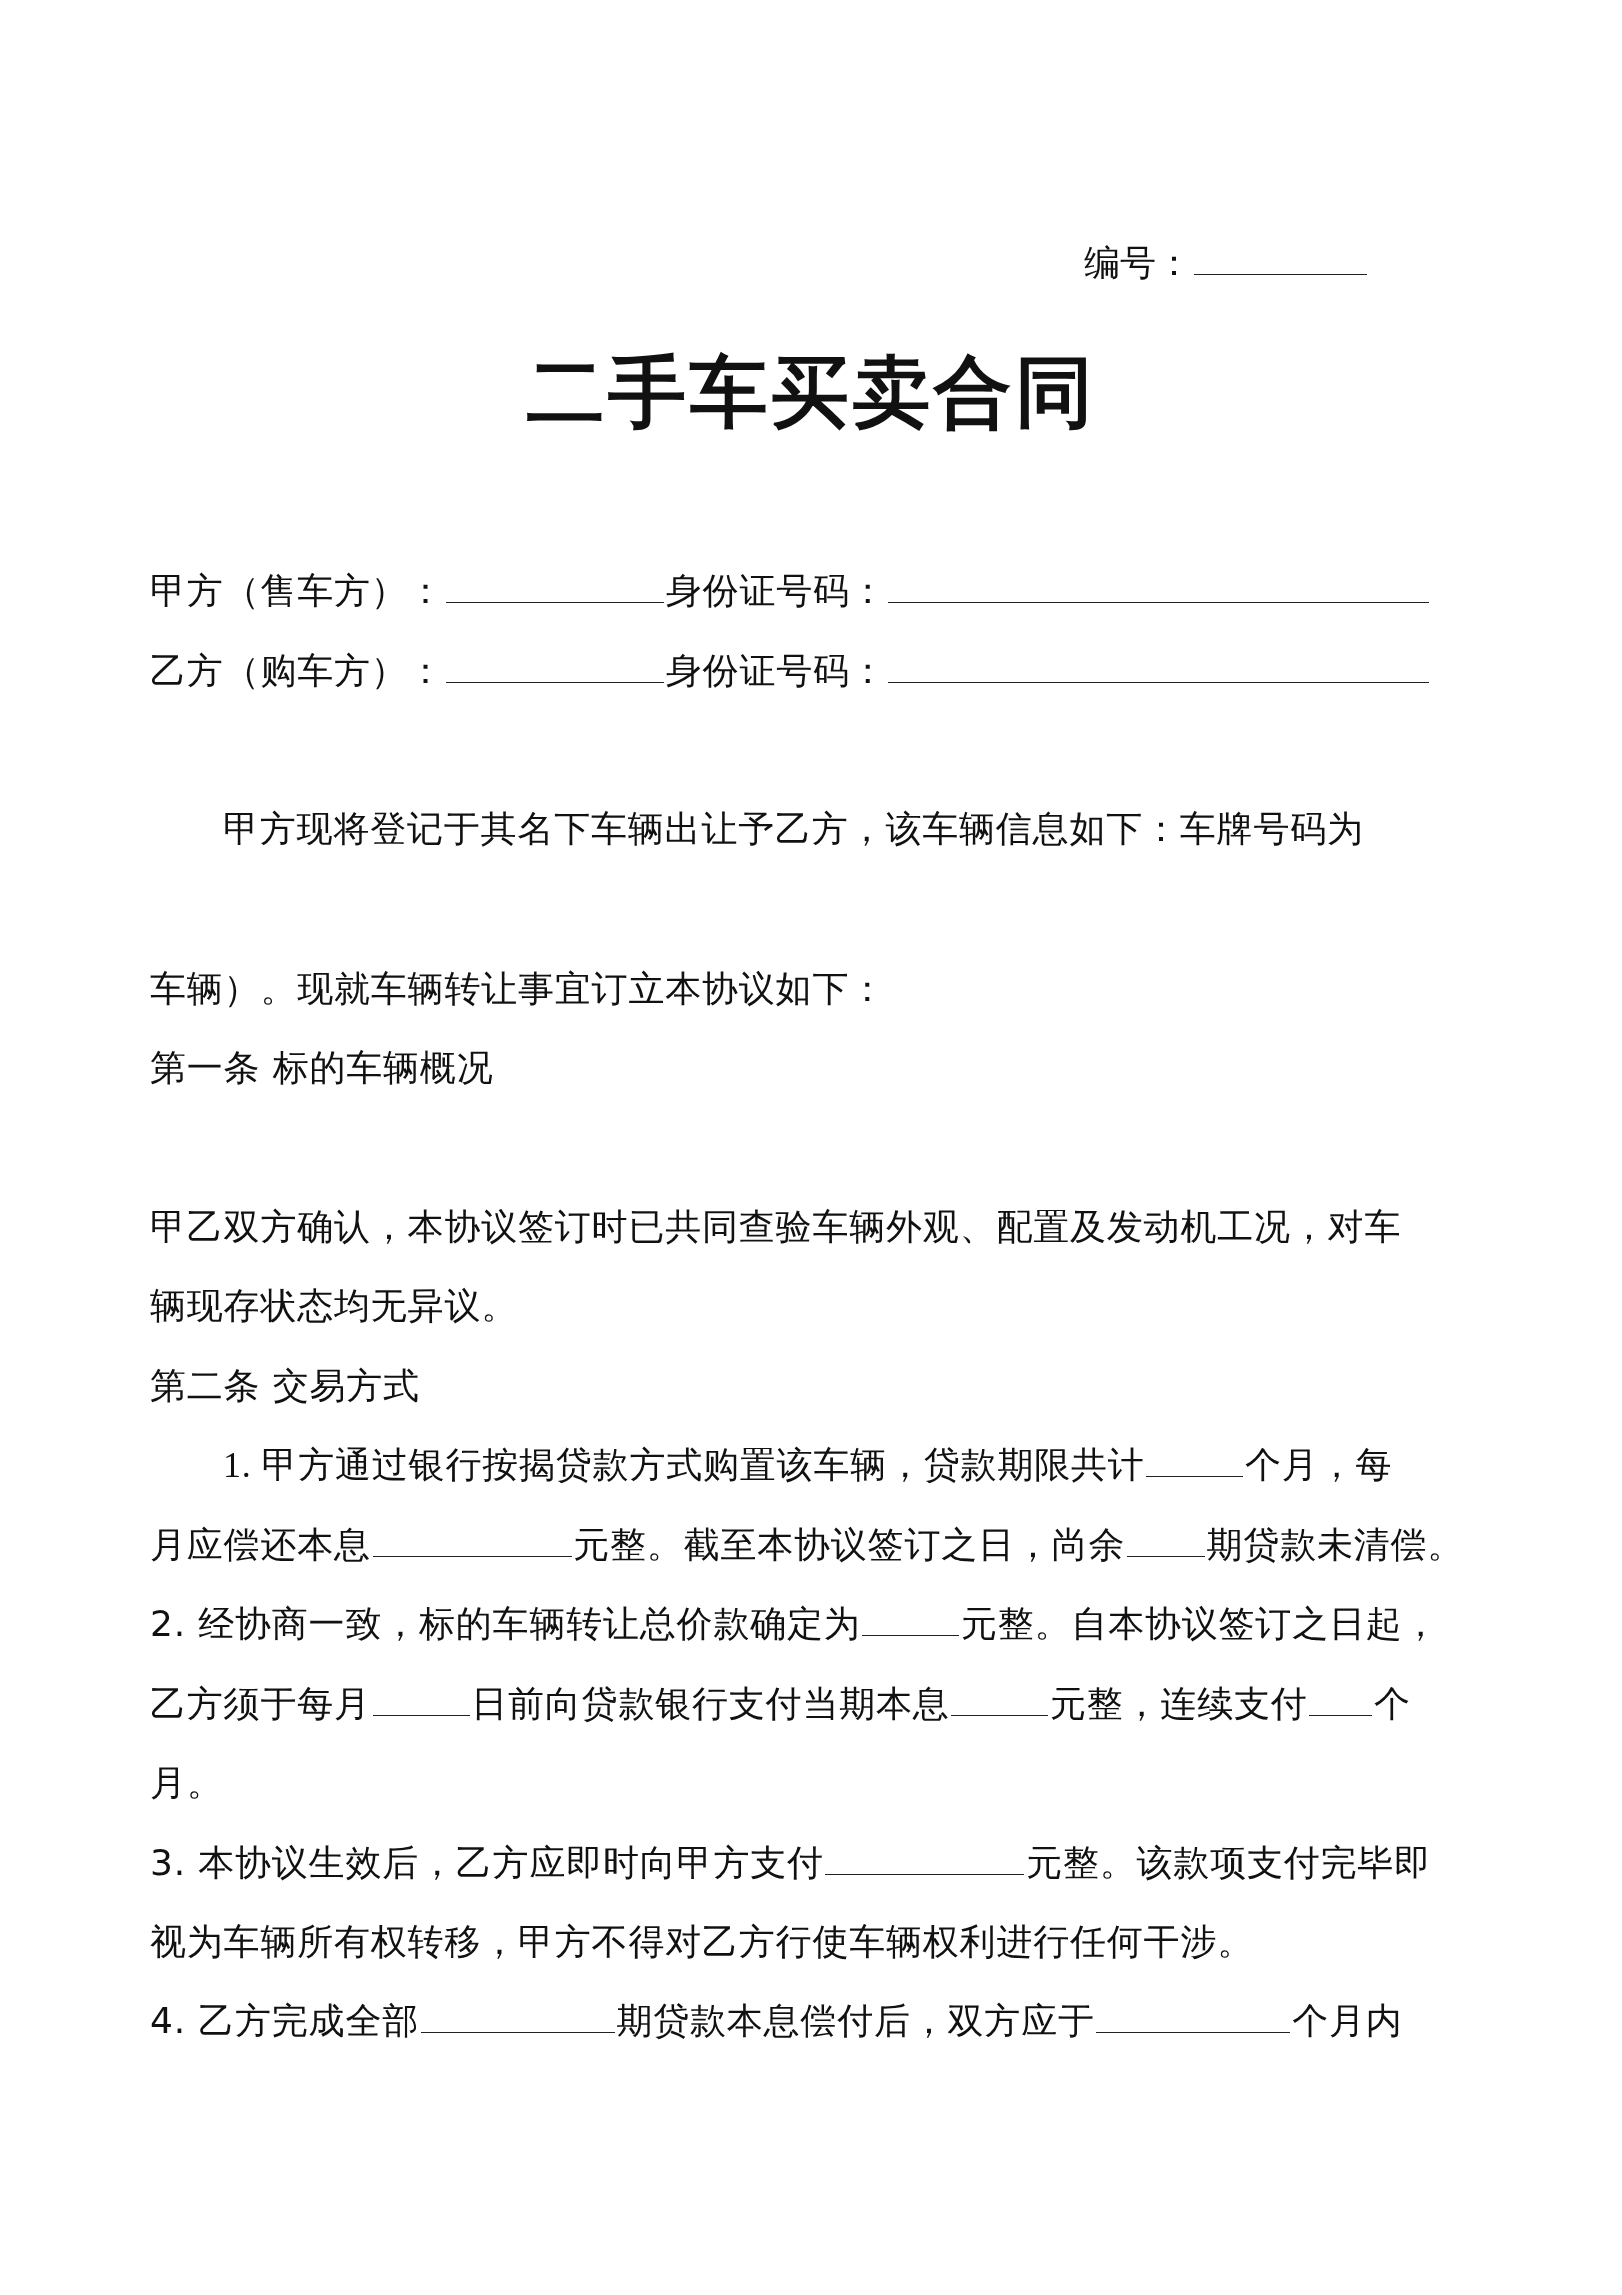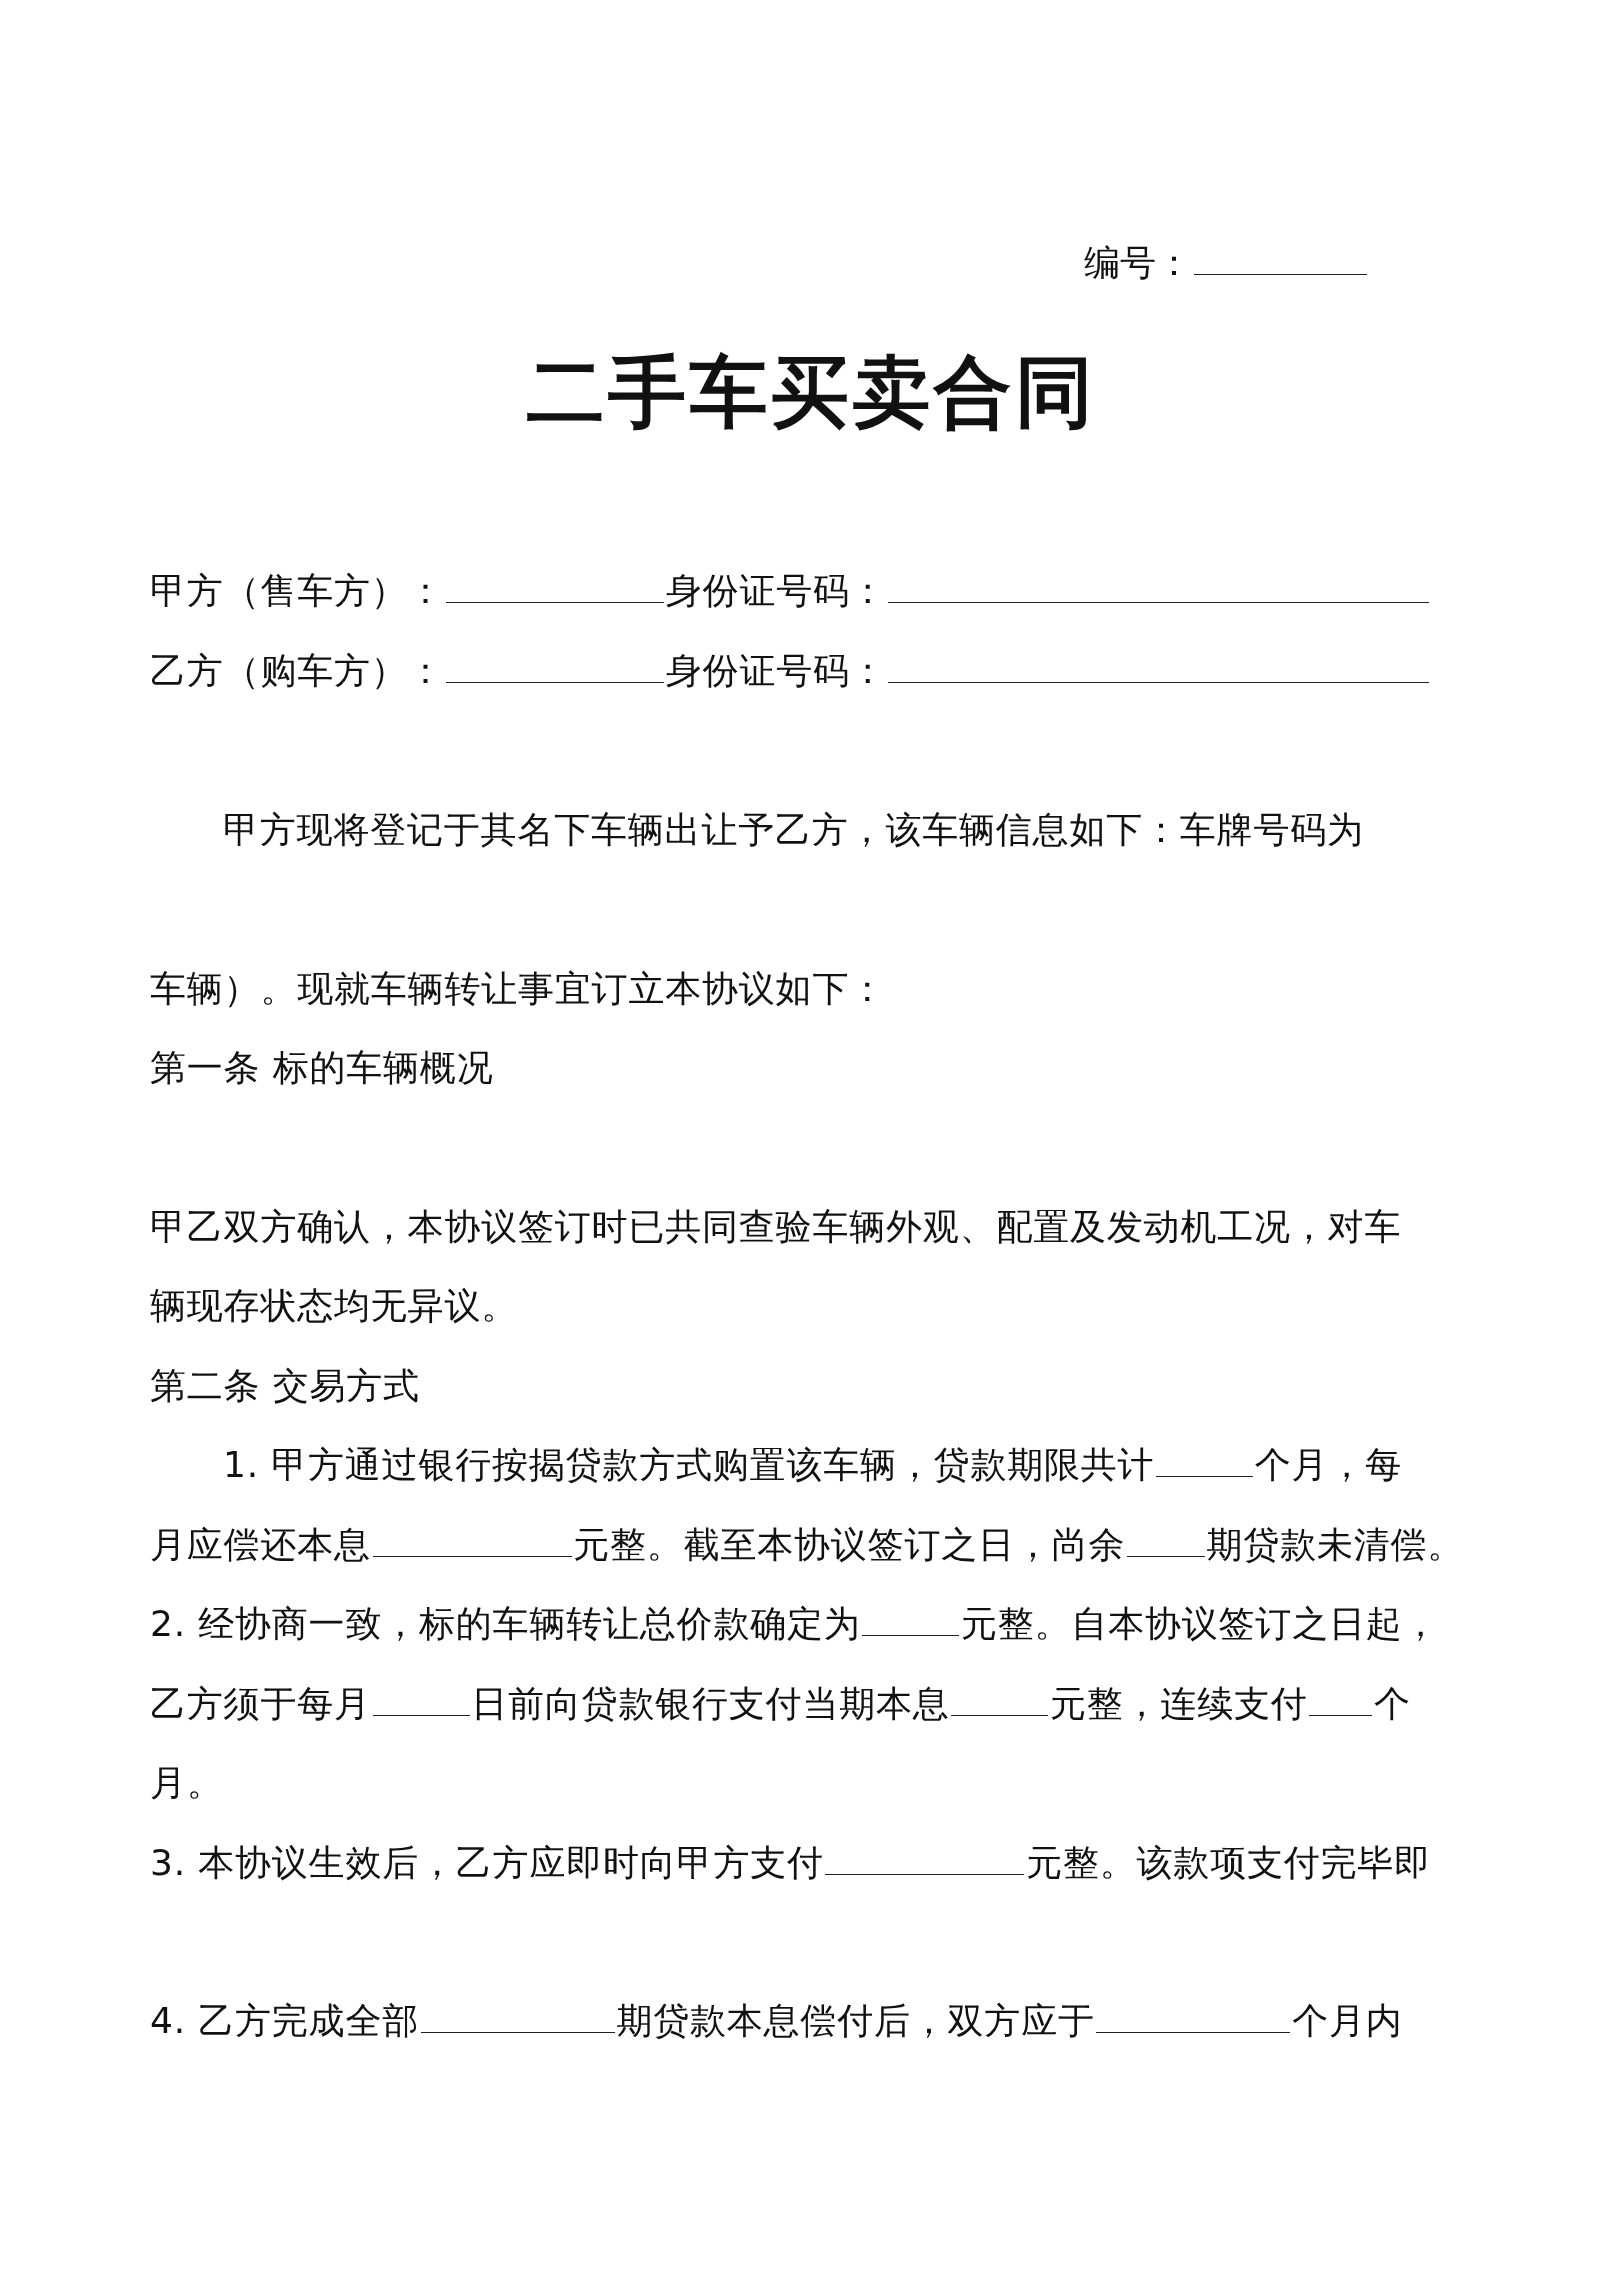--- a/index.html
+++ b/index.html
@@ -4,21 +4,21 @@
 <style>
   html, body { margin: 0; padding: 0; background: #ffffff; }
   body { width: 1623px; height: 2295px; position: relative; overflow: hidden;
          font-family: "DejaVu Sans", "Liberation Sans", sans-serif; color: #111111; }
   .page { position: absolute; left: 0; top: 16px; width: 1583px; height: 2295px; background: #ffffff; }
   .line { position: absolute; left: 150px; white-space: nowrap; font-size: 36px; line-height: 51px; letter-spacing: 0.8px; }
   .blank { display: inline-block; border-bottom: 1.7px solid #222; height: 37px; vertical-align: baseline; margin: 0 1.7px; }
   .title { position: absolute; left: 0; width: 1623px; top: 330px; text-align: center;
            font-size: 78px; font-weight: bold; letter-spacing: 3.4px; line-height: 93px; }
   .serial { position: absolute; left: 1084px; top: 221px; font-size: 36px; line-height: 51px; }
-  .indent { padding-left: 73px; }
+  .indent { padding-left: 73px; font-family: Liberation Serif, serif; }
 </style>
 </head>
 <body>
 
 <div class="page">
 
   <div class="serial">
     <span>编号：</span><span class="blank" style="width:173px"></span>
   </div>
 
@@ -55,19 +55,20 @@
     <span>2. 经协商一致，标的车辆转让总价款确定为</span><span class="blank" style="width:97px"></span><span>元整。自本协议签订之日起，</span>
   </div>
   <div class="line" style="top:1662px">
     <span>乙方须于每月</span><span class="blank" style="width:97px"></span><span>日前向贷款银行支付当期本息</span><span class="blank" style="width:97px"></span><span>元整，连续支付</span><span class="blank" style="width:63px"></span><span>个</span>
   </div>
   <div class="line" style="top:1741px">月。</div>
 
   <div class="line" style="top:1821px">
     <span>3. 本协议生效后，乙方应即时向甲方支付</span><span class="blank" style="width:199px"></span><span>元整。该款项支付完毕即</span>
   </div>
+  <div class="line" style="top:1900px">视为车辆所有权转移，甲方不得对乙方行使车辆权利进行任何干涉。</div>
 
   <div class="line" style="top:1979px">
     <span>4. 乙方完成全部</span><span class="blank" style="width:194px"></span><span>期贷款本息偿付后，双方应于</span><span class="blank" style="width:194px"></span><span>个月内</span>
   </div>
 
 </div>
 
 
 </body></html>

